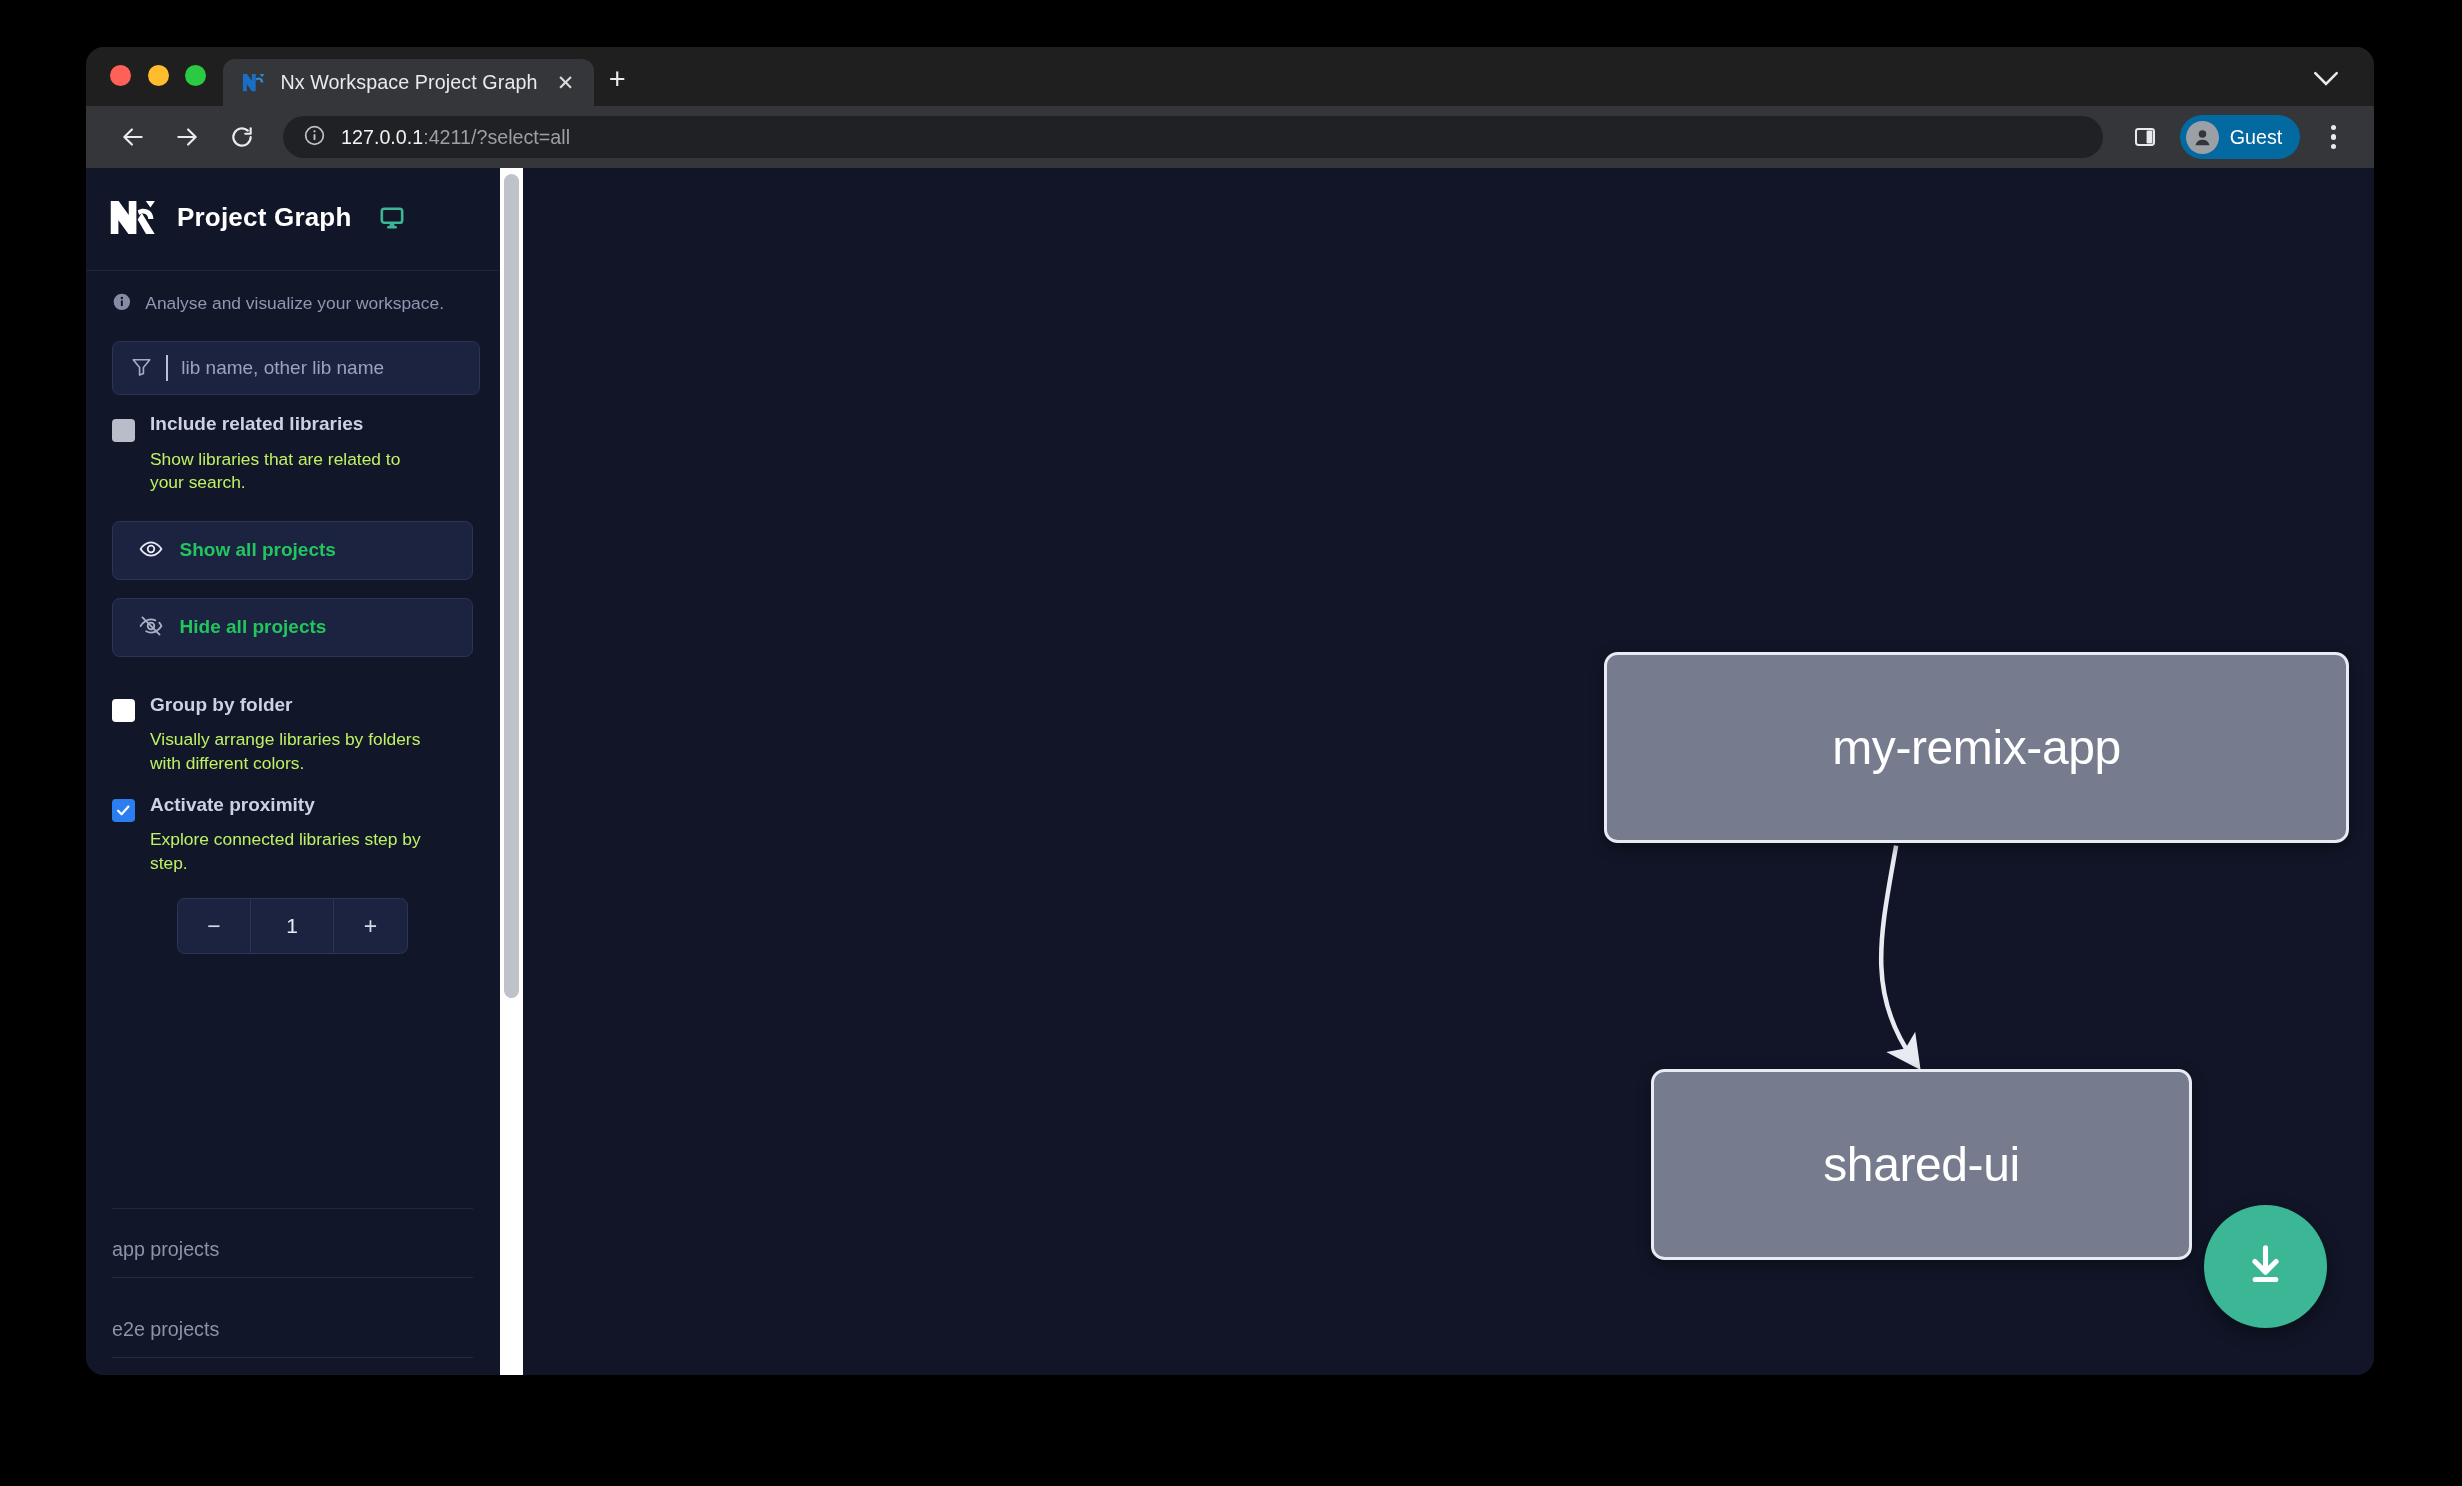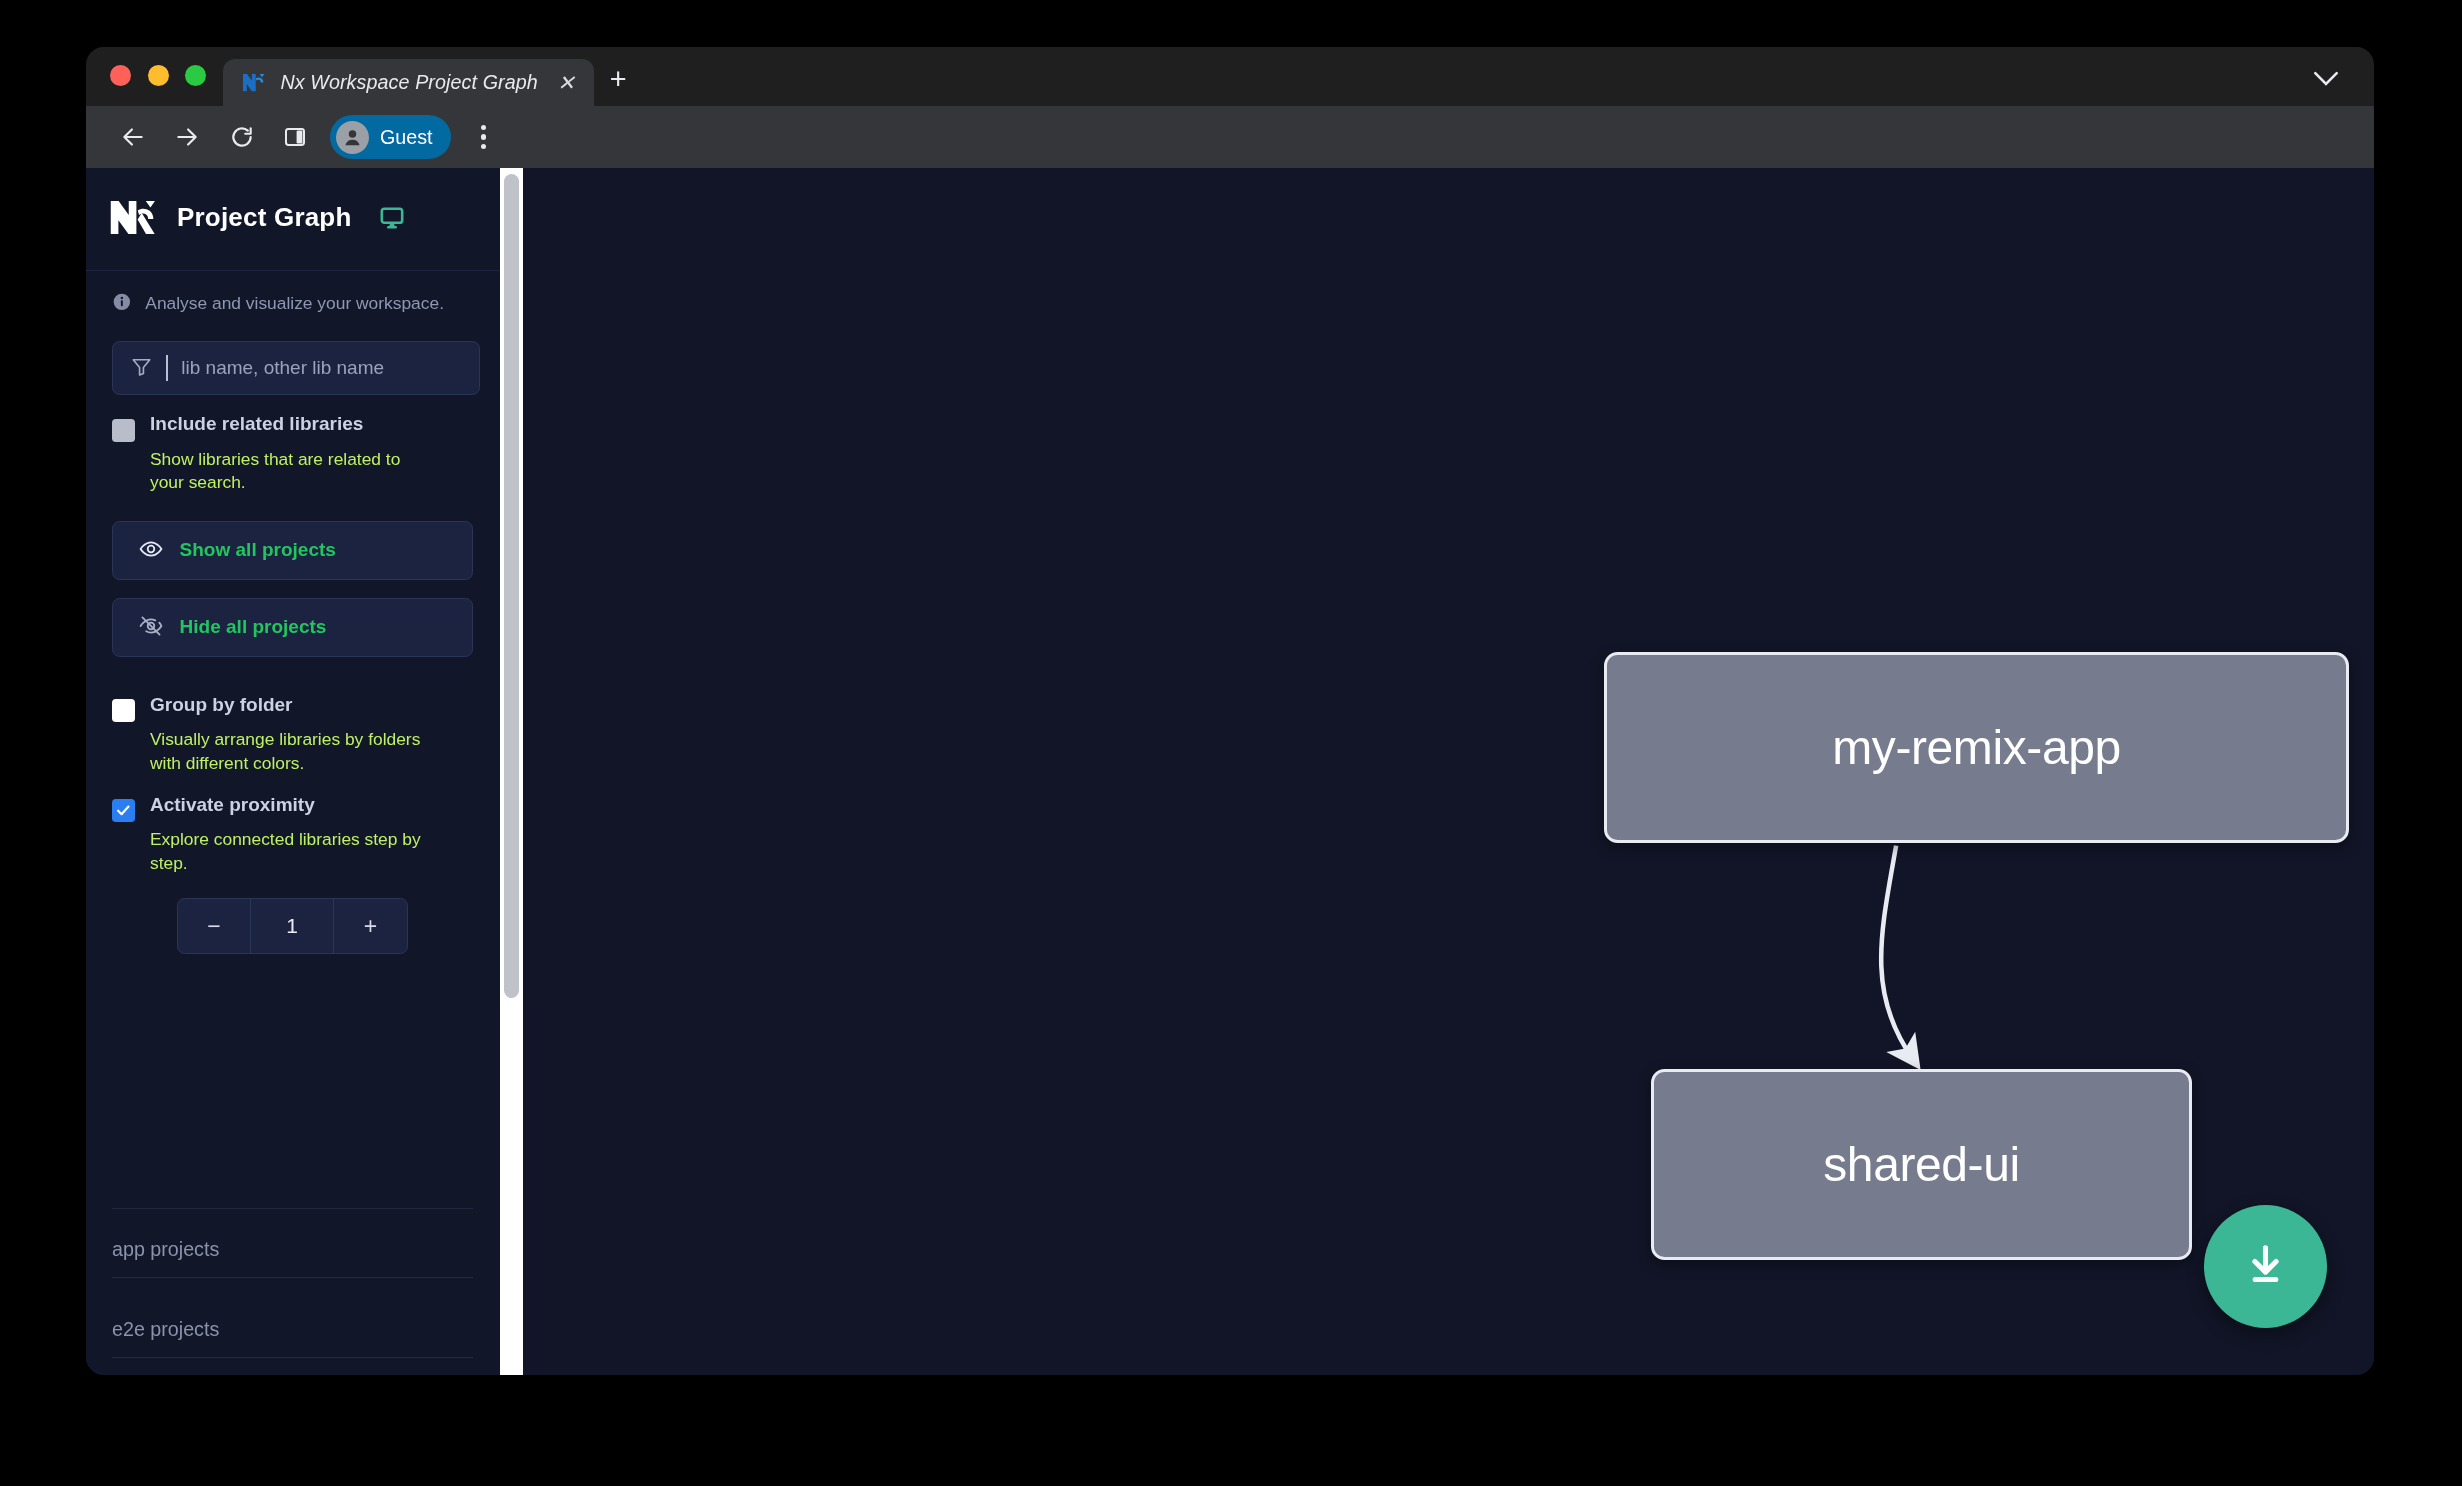--- a/index.html
+++ b/index.html
@@ -21,21 +21,20 @@
     box-shadow: 0 7.6px 45px rgba(0,0,0,0.55);
   }
 
   
   .tab-strip {
     position: relative;
     height: 59px;
     background: #1f1f1f;
     display: flex;
     align-items: flex-end;
-    font-style: italic;
   }
   .traffic-lights {
     display: flex; align-items: center; gap: 16.6px;
     padding: 0 16.6px 19.7px 24px;
   }
   .dot { width: 21px; height: 21px; border-radius: 50%; }
   .dot.red { background: #ff6159; }
   .dot.yellow { background: #ffbd2e; }
   .dot.green { background: #2acb42; }
 
@@ -361,20 +360,30 @@
       <svg width="26" height="26" viewBox="0 0 24 24">
           <path d="M4 12h16M13 5l7 7-7 7" stroke="#e8eaed" stroke-width="2" fill="none" stroke-linecap="round" stroke-linejoin="round"></path>
         </svg>
     </span>
     <span class="nav-btn">
       <svg width="26" height="26" viewBox="0 0 24 24">
           <path d="M20 12a8 8 0 1 1-2.6-5.9M20 4v5h-5" stroke="#e8eaed" stroke-width="2" fill="none" stroke-linecap="round" stroke-linejoin="round"></path>
         </svg>
     </span>
 
+    <div class="omnibox">
+      <span>
+        <svg width="23" height="23" viewBox="0 0 24 24">
+            <circle cx="12" cy="12" r="9.2" stroke="#bdc1c6" stroke-width="1.8" fill="none"></circle>
+            <circle cx="12" cy="7.6" r="1.2" fill="#bdc1c6"></circle>
+            <rect x="11" y="10.4" width="2" height="6.4" rx="1" fill="#bdc1c6"></rect>
+          </svg>
+      </span>
+      <span class="omnibox-url"><span class="host">127.0.0.1</span><span>:4211/?select=all</span></span>
+    </div>
 
     <span class="toolbar-icon">
       <svg width="24" height="24" viewBox="0 0 24 24">
           <rect x="3" y="4" width="18" height="16" rx="2.4" stroke="#e8eaed" stroke-width="2" fill="none"></rect>
           <rect x="13.6" y="5.6" width="5.8" height="12.8" rx="1.2" fill="#e8eaed"></rect>
         </svg>
     </span>
 
     <div class="guest-chip">
       <span class="guest-avatar">

